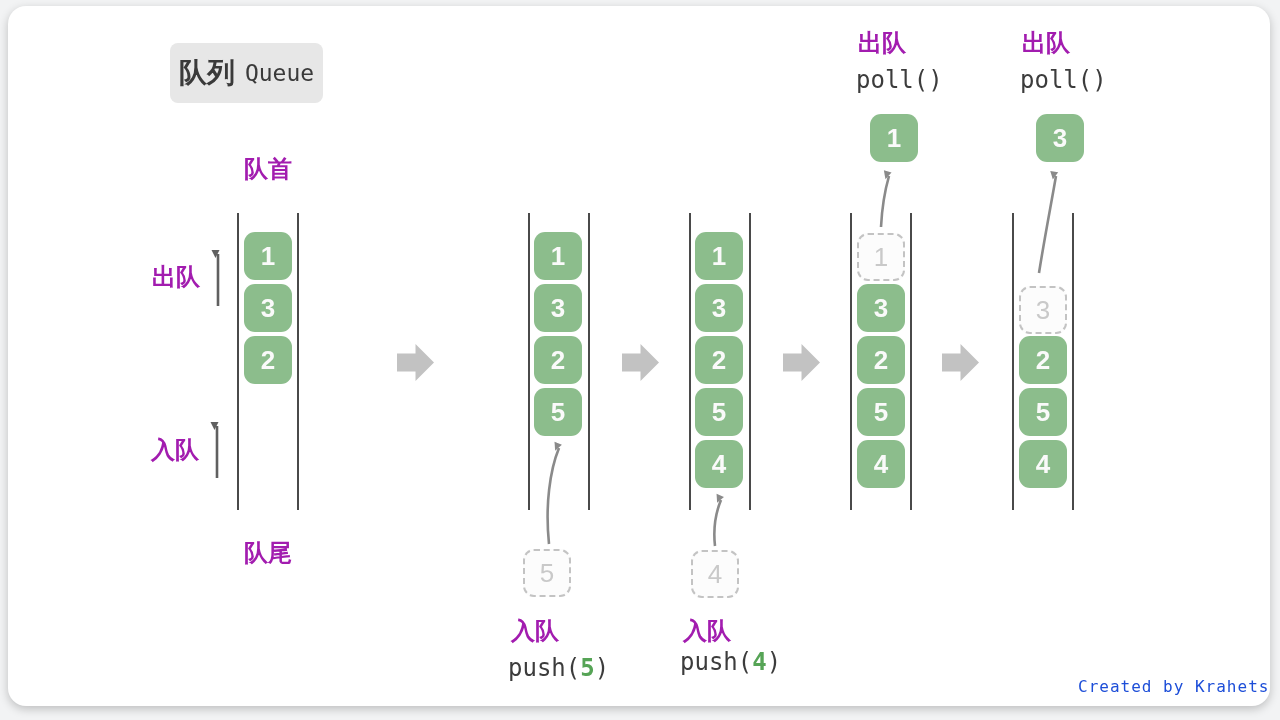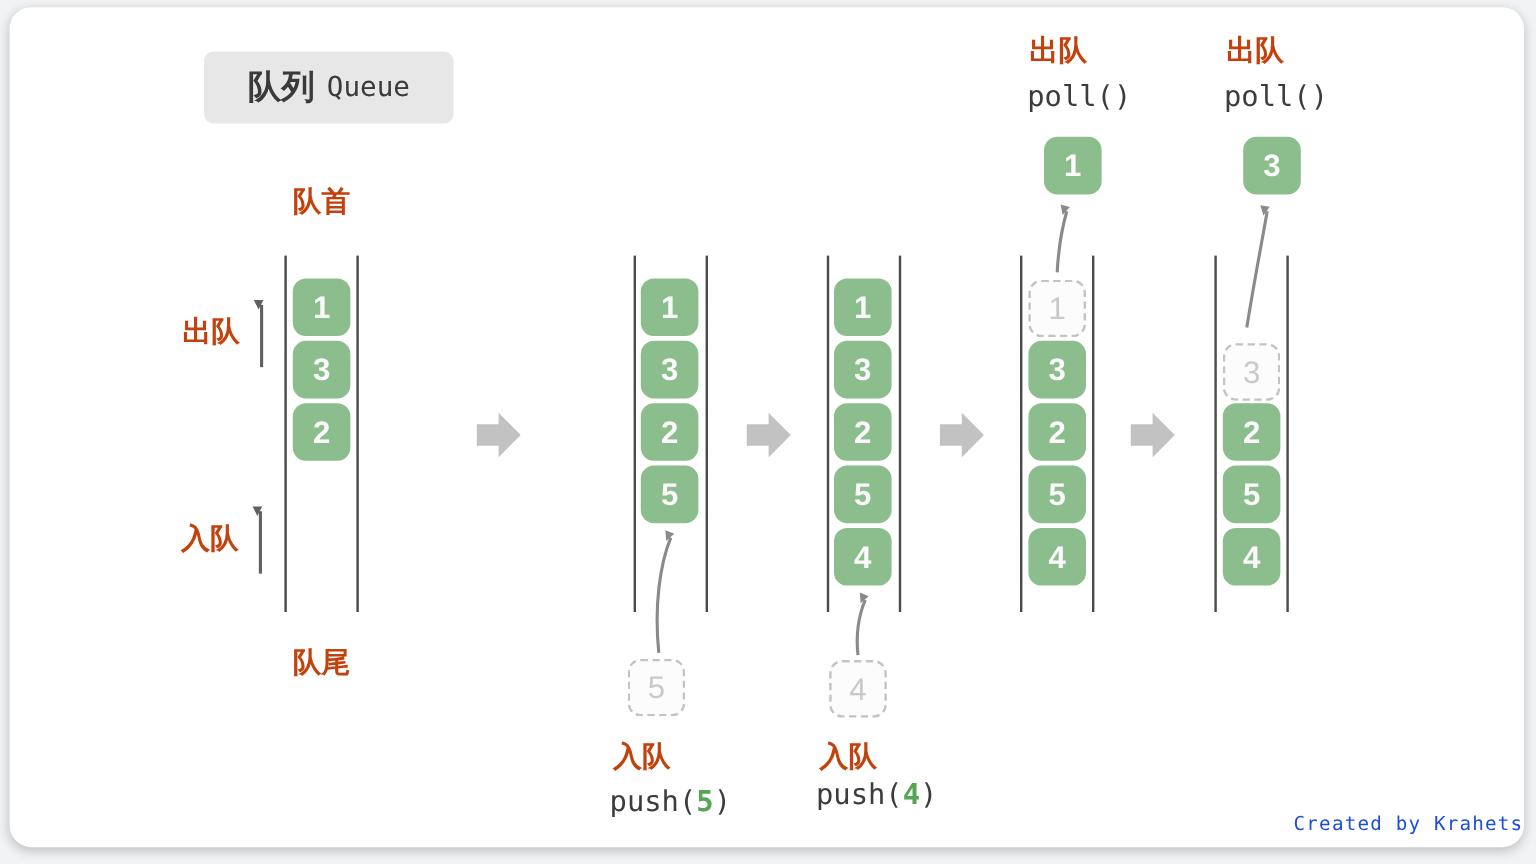--- a/index.html
+++ b/index.html
@@ -11,29 +11,29 @@
   }
   .card{
     position:absolute;left:8px;top:6px;width:1262px;height:700px;
     background:#ffffff;border-radius:18px;
     box-shadow:0 3px 10px rgba(0,0,0,0.22);
   }
   .abs{position:absolute;}
 
   
   .title-badge{
-    left:170px;top:43px;width:208px;height:60px;
+    left:170px;top:43px;width:153px;height:60px;
     background:#e7e7e7;border-radius:8px;
     display:flex;align-items:center;justify-content:center;gap:10px;
   }
   .title-zh{font-size:28px;font-weight:700;color:#3a3a3a;}
   .title-en{font-family:"DejaVu Sans Mono", monospace;font-size:23px;color:#3a3a3a;}
 
   
-  .zh-label{font-size:24px;font-weight:700;color:#c2410c;line-height:1.1;}
+  .zh-label{font-size:24px;font-weight:700;color:#a21caf;line-height:1.1;}
 
   
   .wall{width:2px;height:297px;top:213px;background:#4a4a4a;}
 
   
   .qbox{
     width:48px;height:48px;border-radius:11px;
     background:#8cbd8c;
     color:#fafafa;font-size:26px;font-weight:700;
     display:flex;align-items:center;justify-content:center;

